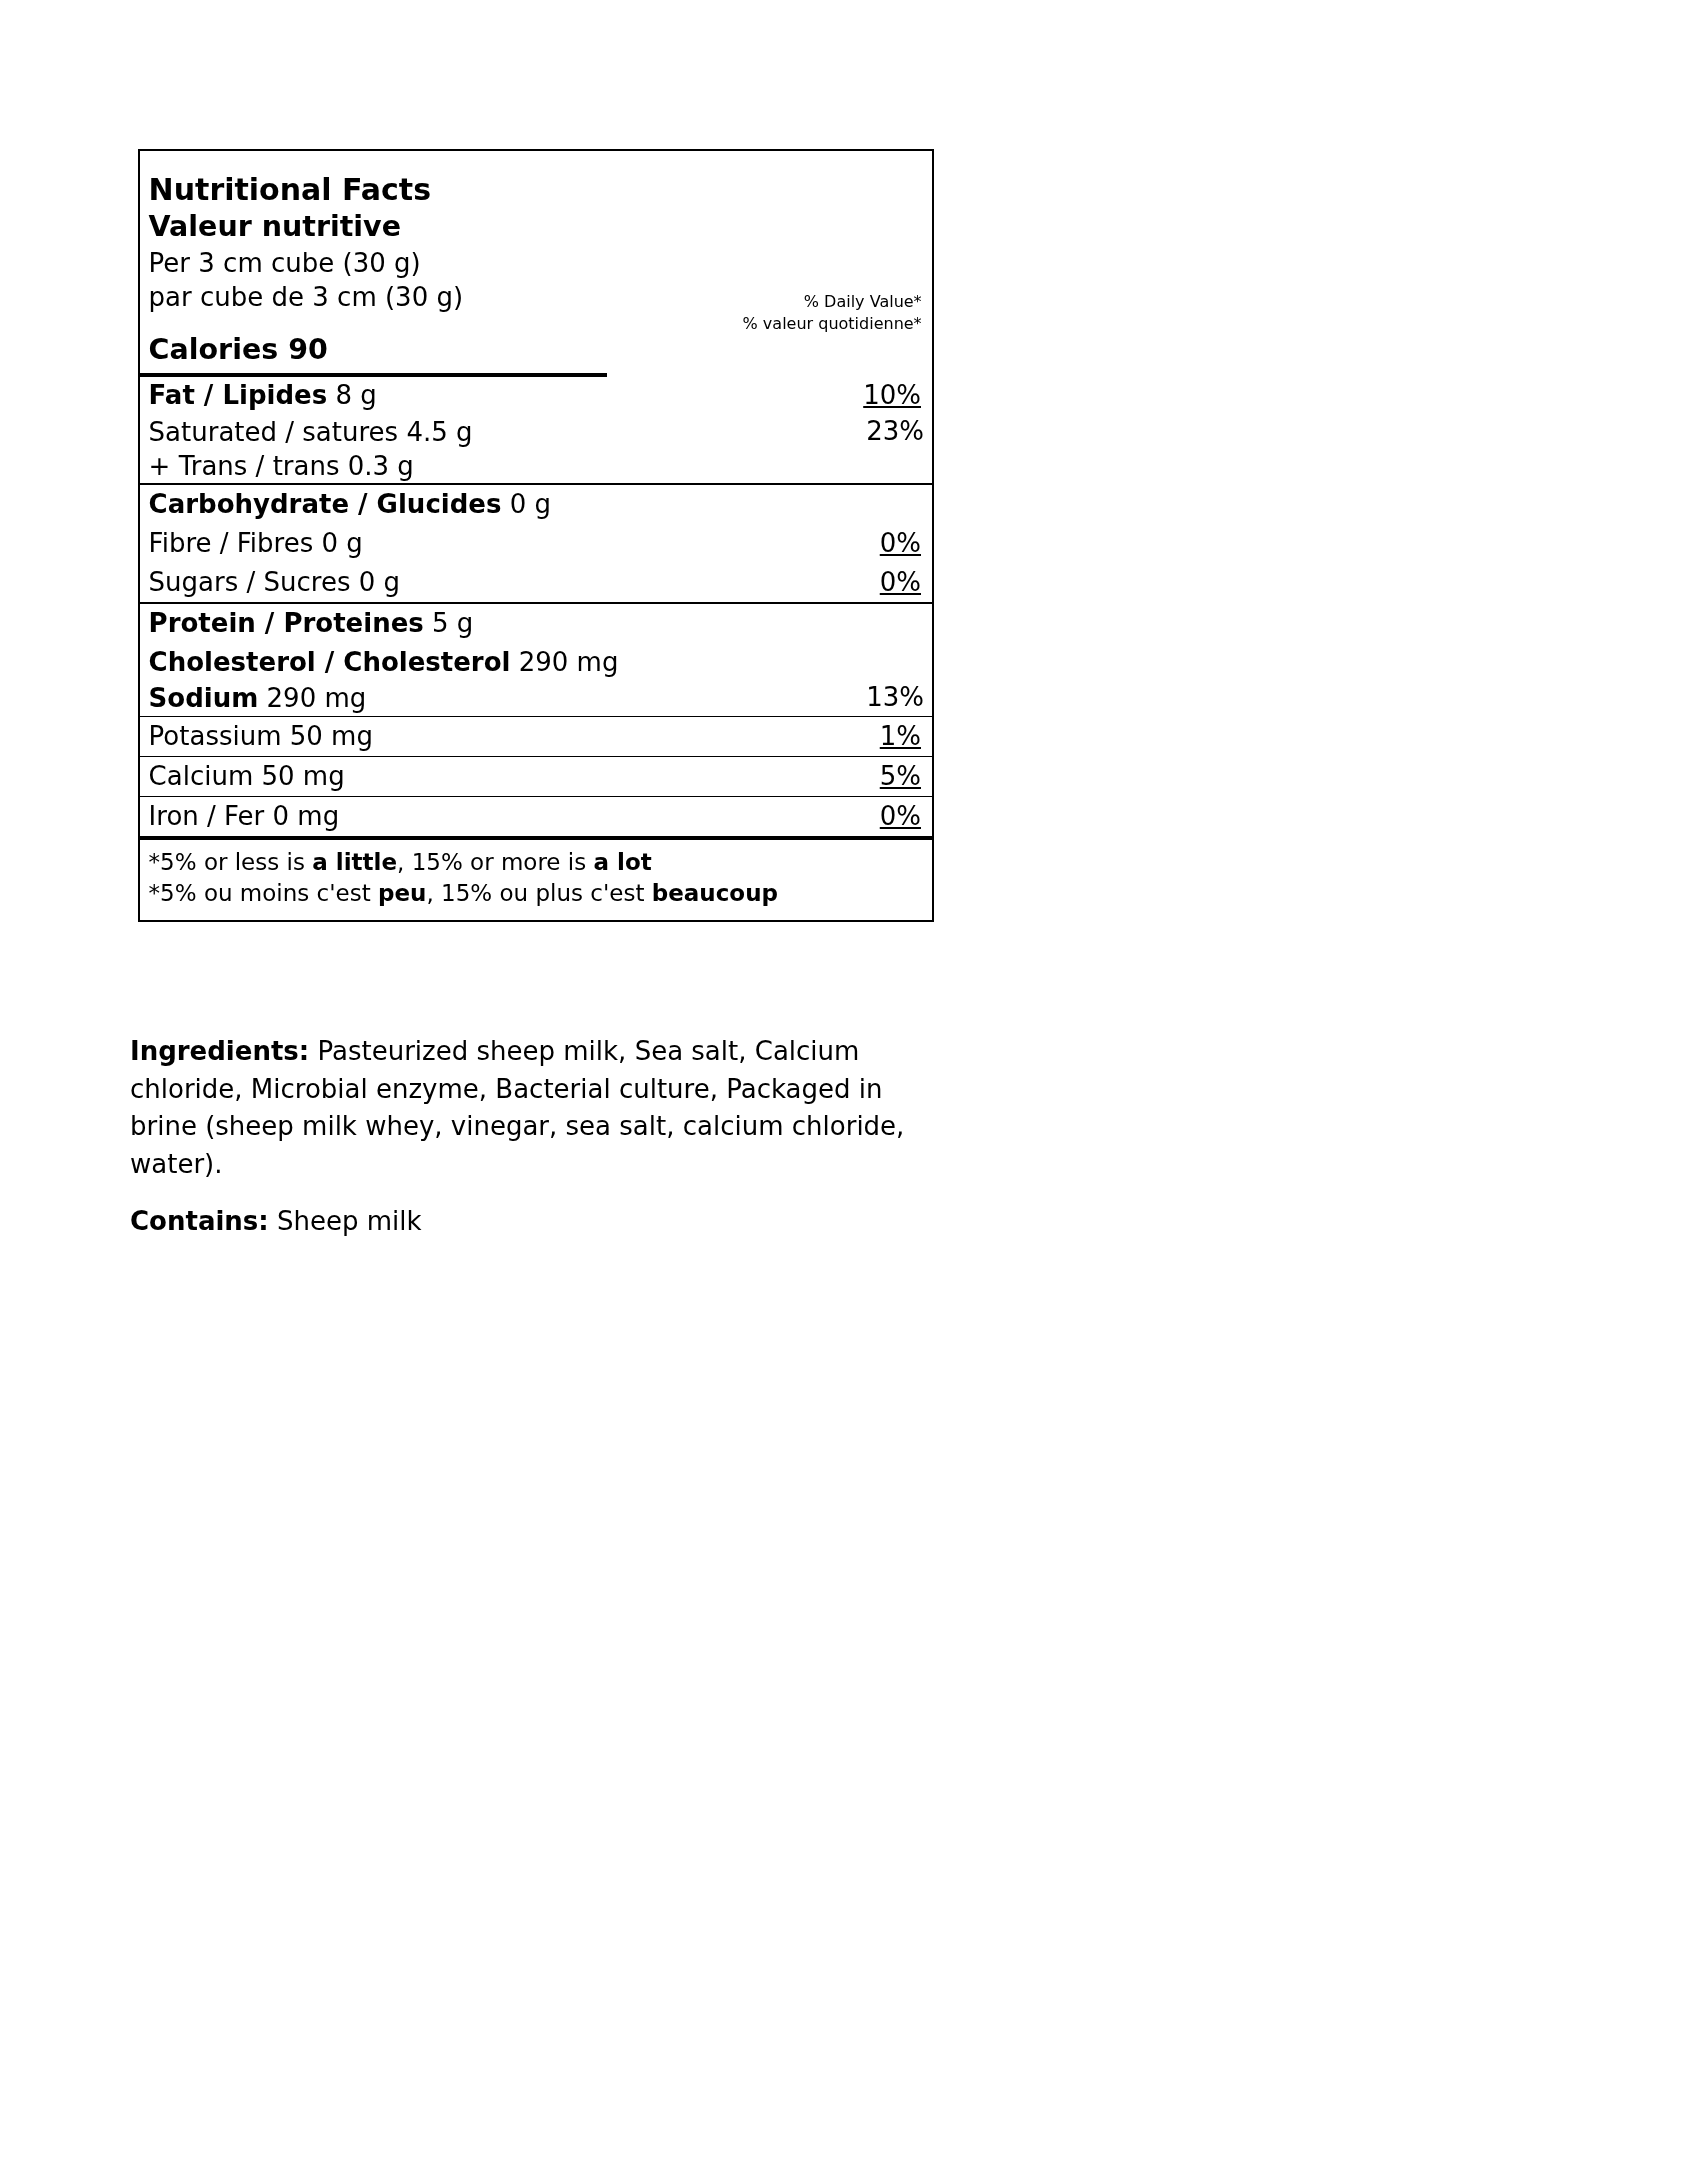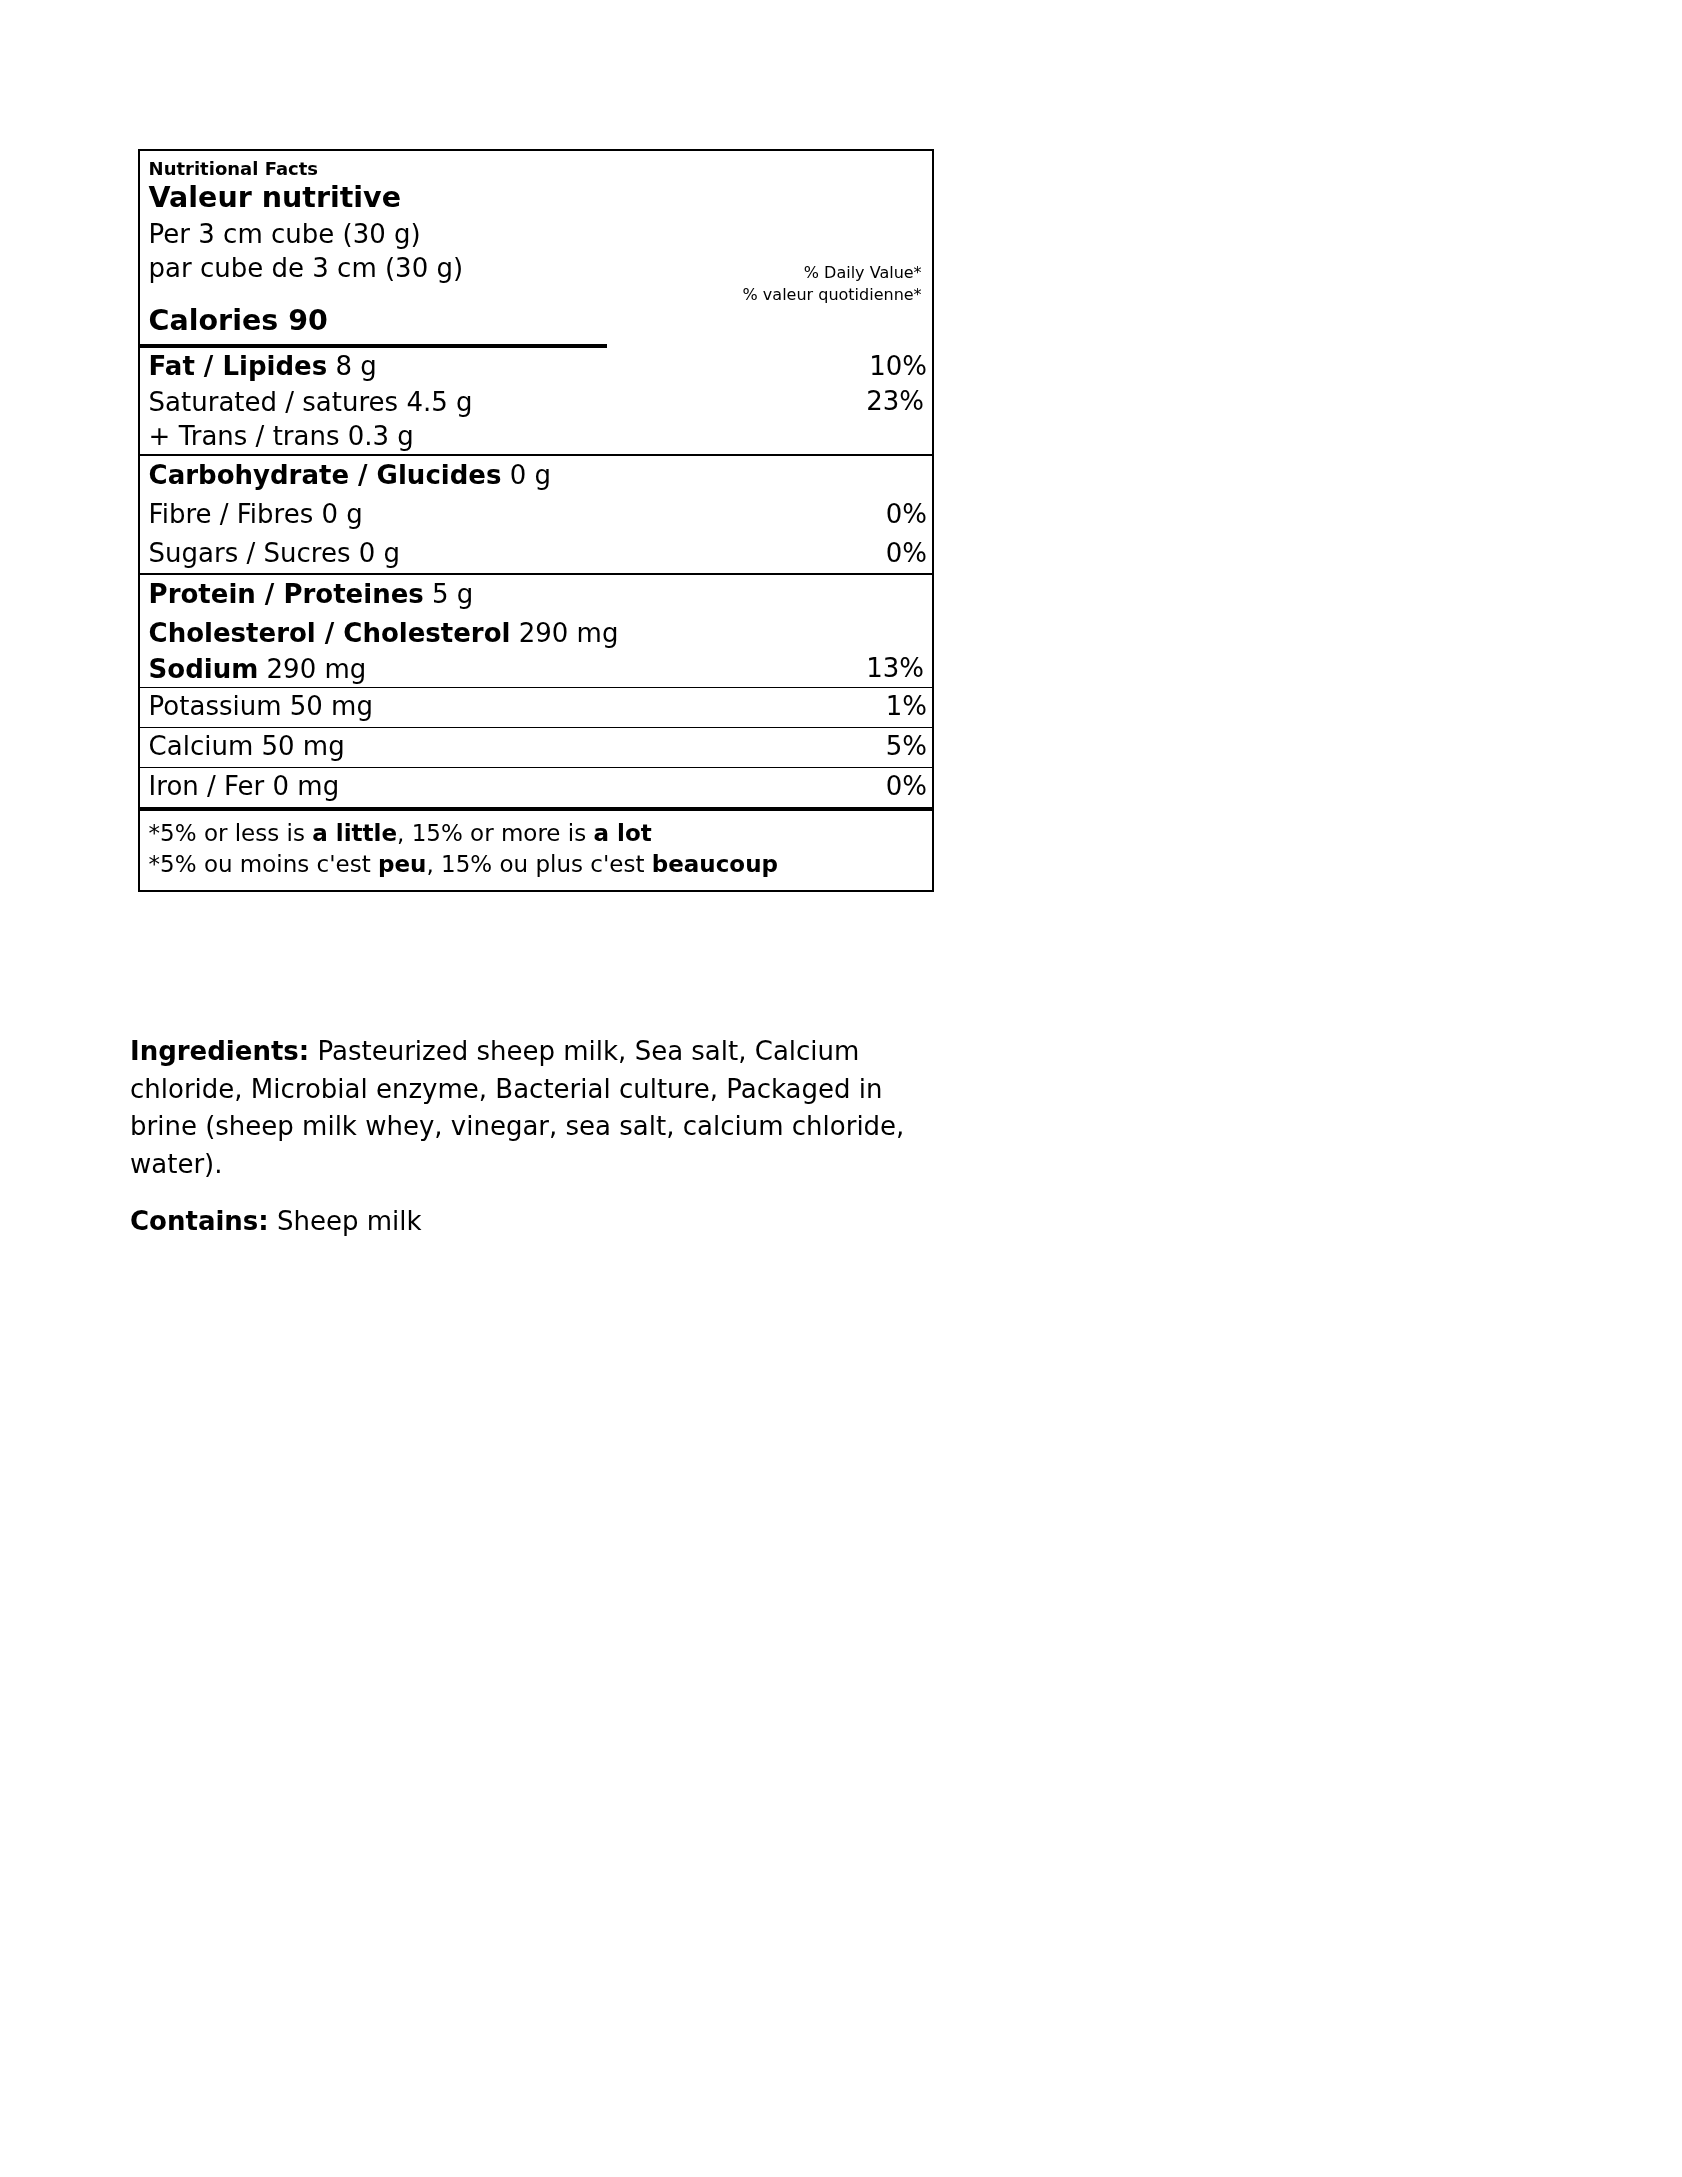--- a/index.html
+++ b/index.html
@@ -34,24 +34,24 @@
   }
   .nf-inner {
     padding: 0;
   }
   .pad {
     padding-left: 8.6px;
     padding-right: 8.6px;
   }
 
   .nf-title {
-    font-size: 18px;
+    font-size: 30px;
     font-weight: bold;
     line-height: 1.28;
-    padding-top: 6px;
+    padding-top: 20px;
   }
   .nf-title2 {
     font-size: 28.5px;
     font-weight: bold;
     line-height: 1.28;
   }
   .nf-serving {
     font-size: 26px;
     line-height: 1.32;
   }
@@ -85,21 +85,21 @@
   .row {
     display: flex;
     justify-content: space-between;
     align-items: baseline;
     font-size: 26px;
     line-height: 1.30;
     padding-top: 2.6px;
     padding-bottom: 2.6px;
   }
   .row .lbl { padding-left: 8.6px; }
-  .row .val { padding-right: 5px; text-align: center; white-space: nowrap; }
+  .row .val { padding-right: 11px; text-align: center; white-space: nowrap; text-decoration: underline; }
   .row b { font-weight: bold; text-align: right; }
 
   .sep-thin { border-top: 1.7px solid #000; }
   .sep-thick { border-top: 2.6px solid #000; }
   .sep-heavy { border-top: 4.3px solid #000; }
 
   .grp { }
   .two-line-val {
     display: flex;
     justify-content: space-between;

